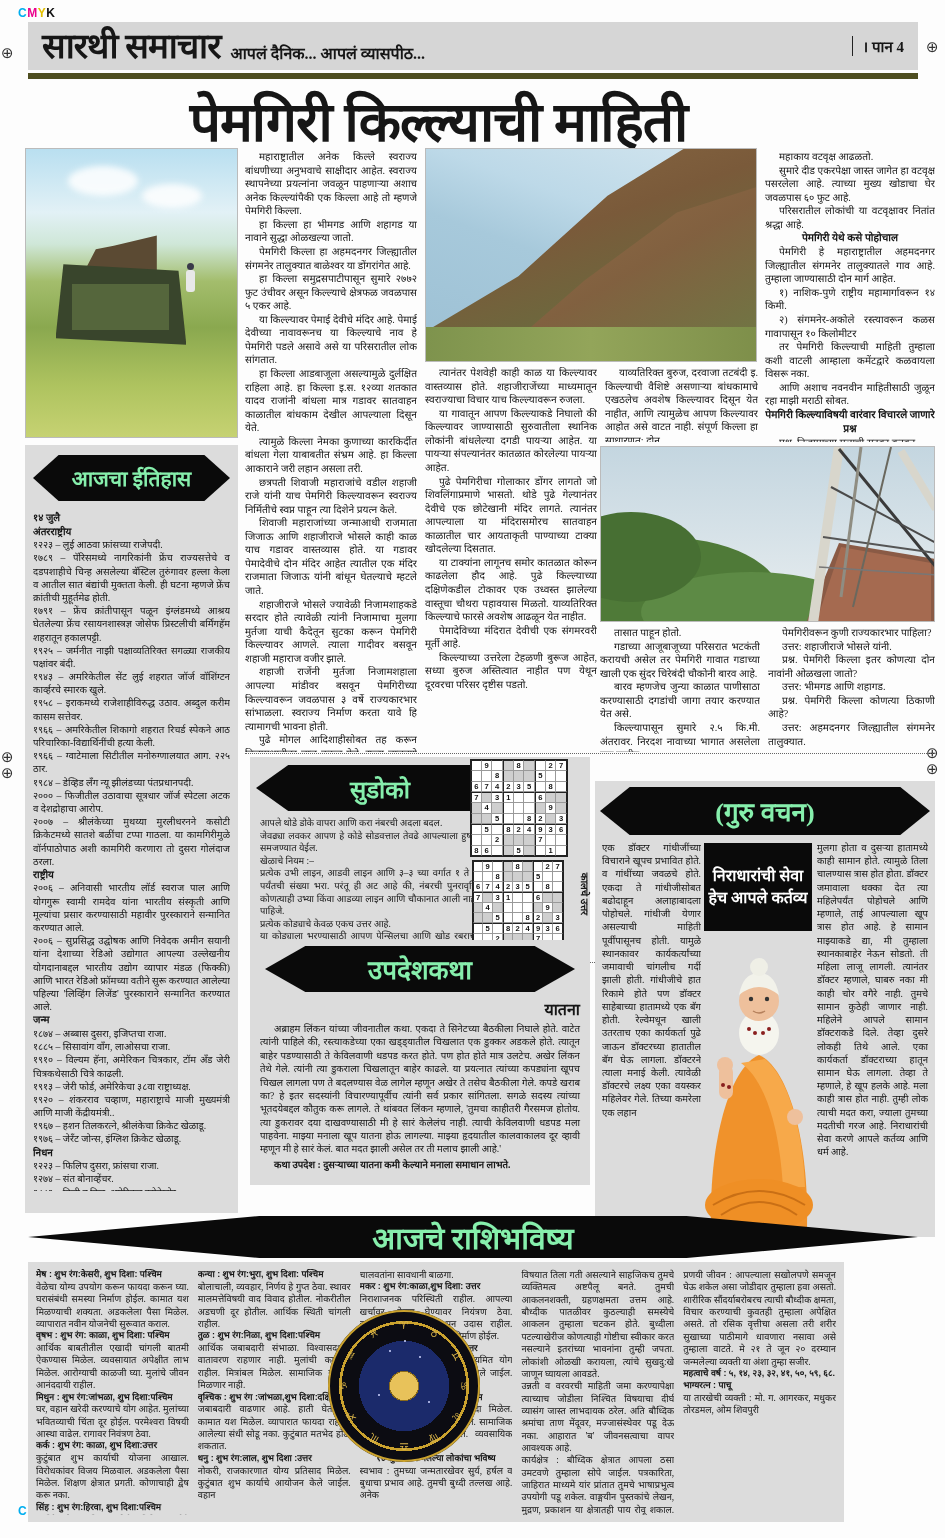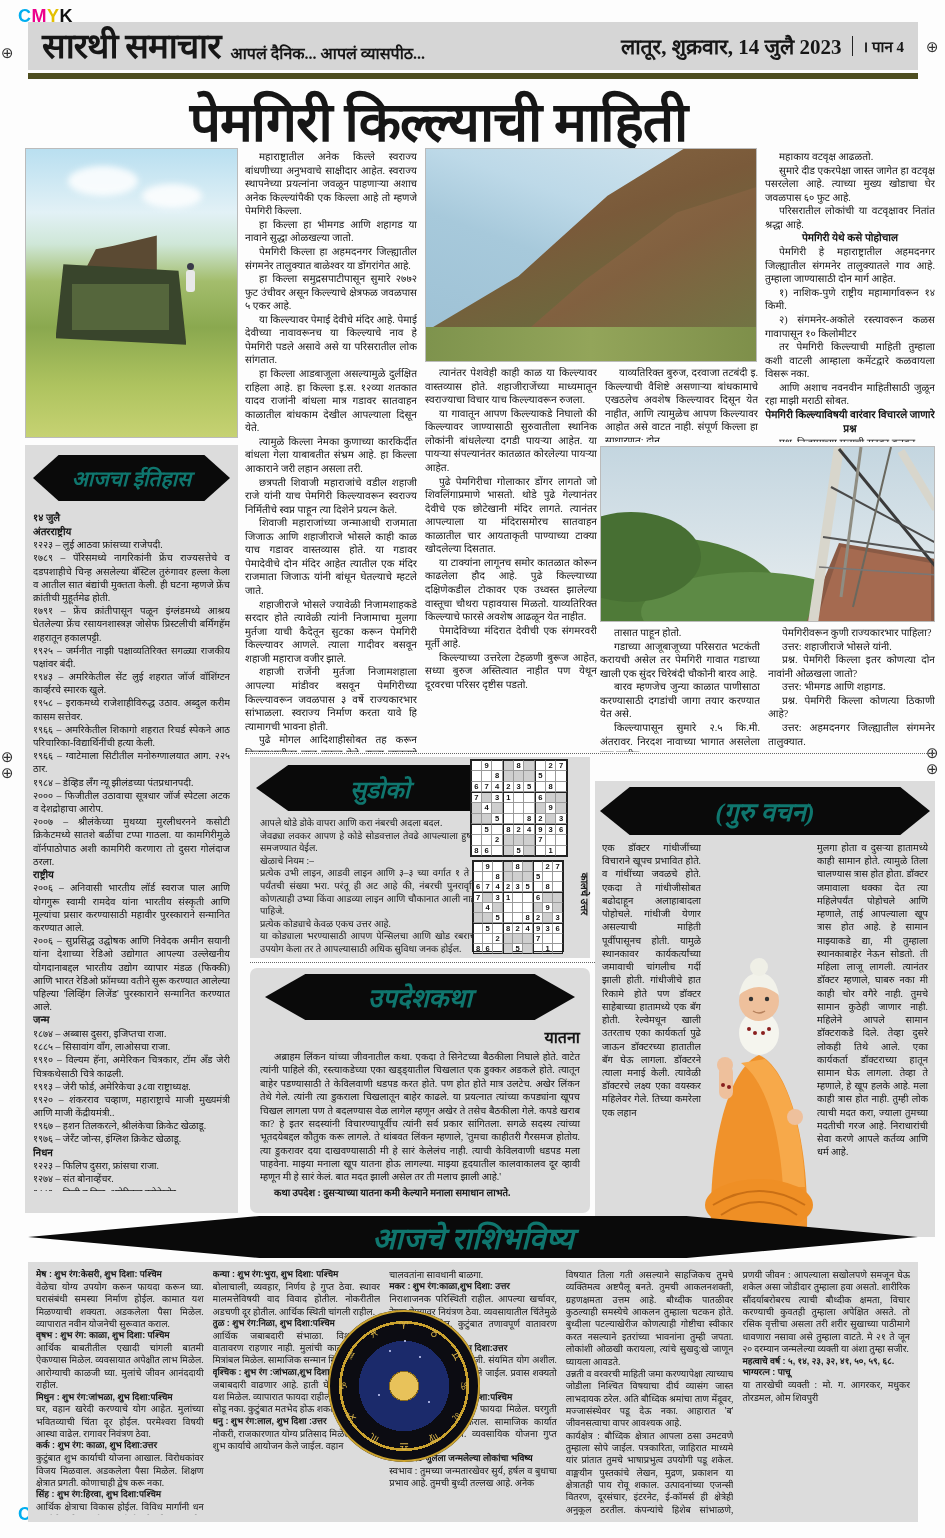--- a/index.html
+++ b/index.html
@@ -4,21 +4,21 @@
 <style>
   html,body{margin:0;padding:0;background:#efefef;}
   #page{position:relative;width:945px;height:1538px;background:#fdfdfd;overflow:hidden;
         font-family:"Liberation Serif", serif;color:#161616;}
   .abs{position:absolute;}
   .gray-box{background:#dcdcdc;}
   .b{font-weight:bold;}
   .c{text-align:center;}
   
   .regmark{position:absolute;font-size:15px;color:#333;font-family:"DejaVu Sans",sans-serif;}
-  .cmyk{position:absolute;font-family:"Liberation Sans",sans-serif;font-weight:bold;font-size:18px;letter-spacing:.5px;}
+  .cmyk{position:absolute;font-family:"Liberation Sans",sans-serif;font-weight:bold;font-size:12px;letter-spacing:.5px;}
   .cmyk .c1{color:#00aeef}.cmyk .c2{color:#ec008c}.cmyk .c3{color:#e3c000}.cmyk .c4{color:#111}
   
   #masthead{left:28px;top:22px;width:890px;height:48px;background:#d6d6d6;display:flex;align-items:center;padding:0 14px;box-sizing:border-box;}
   #mast-title{font-size:35px;font-weight:bold;letter-spacing:-1px;line-height:1;}
   #mast-tag{font-size:16px;font-weight:bold;margin:14px 0 0 10px;}
   #mast-right{margin-left:auto;display:flex;align-items:center;gap:10px;}
   #mast-date{font-size:21px;font-weight:bold;}
   #mast-page{font-size:15px;font-weight:bold;border-left:1.5px solid #222;padding-left:10px;}
   #rule{left:28px;top:73px;width:890px;height:6px;background:#4e4e20;}
   #headline{left:0;top:82px;width:877px;text-align:center;font-size:55px;font-weight:800;letter-spacing:-1px;}
@@ -31,21 +31,21 @@
   #photo-pond .steps{position:absolute;left:28%;top:30%;width:34%;height:12%;background:#5b4a33;clip-path:polygon(0 100%,15% 40%,40% 30%,100% 0,100% 100%);}
   #photo-pond .person{position:absolute;left:76%;top:42%;width:9px;height:22px;background:#e8e8e8;border-radius:3px;}
   #photo-pond .person:after{content:"";position:absolute;left:1px;top:-7px;width:7px;height:7px;border-radius:50%;background:#3a3a4a;}
   #photo-mountain{left:425px;top:148px;width:332px;height:214px;background:linear-gradient(200deg,#d4e6ef 0%,#bdd9e8 35%,#a7c9db 55%,#9cc0d4 100%);}
   #photo-mountain .m1{position:absolute;inset:0;background:linear-gradient(160deg,#8a6a44 0%,#7a5a3a 40%,#6b6a3e 70%,#5d7242 100%);clip-path:polygon(100% 0,100% 100%,0 100%,0 86%,28% 60%,55% 22%,78% 0);}
   #photo-mountain .m2{position:absolute;inset:0;background:linear-gradient(150deg,#9c7a4e,#836040 60%,#6f7a45);clip-path:polygon(100% 18%,100% 100%,20% 100%,48% 62%,76% 30%);opacity:.9;}
   #photo-mountain .grass{position:absolute;left:0;bottom:0;width:100%;height:16%;background:linear-gradient(90deg,#7e934d,#93a55a 50%,#7e8f4a);}
   #photo-bridge{left:600px;top:446px;width:335px;height:176px;}
   
   #history-box{left:25px;top:445px;width:213px;height:768px;padding:6px 8px;box-sizing:border-box;}
-  .banner-hex{background:#0a0a0a;color:#0f766e;clip-path:polygon(0 50%,13% 0,87% 0,100% 50%,87% 100%,13% 100%);display:flex;align-items:center;justify-content:center;font-weight:bold;font-style:italic;}
+  .banner-hex{background:#0a0a0a;color:#86efac;clip-path:polygon(0 50%,13% 0,87% 0,100% 50%,87% 100%,13% 100%);display:flex;align-items:center;justify-content:center;font-weight:bold;}
   #history-banner{width:197px;height:46px;margin:4px auto 10px;font-size:21px;}
   #history-list{font-size:9.7px;line-height:1.36;text-align:justify;overflow:hidden;height:680px;}
   #history-list p{margin:0;}
   #history-list p.b{font-size:10px;}
   
   .artcol{font-size:10.2px;line-height:1.33;text-align:justify;overflow:hidden;}
   .artcol p{margin:0;text-indent:14px;}
   .artcol p.c{text-indent:0;font-size:10.4px;}
   #colB{left:245px;top:150px;width:172px;height:602px;}
   #colC{left:425px;top:366px;width:172px;height:386px;}
@@ -62,37 +62,37 @@
   .sd-grid{position:absolute;display:grid;background:#fff;border:1.5px solid #222;}
   #sd1{right:22px;top:2px;width:96px;height:96px;grid-template:repeat(9,1fr)/repeat(9,1fr);}
   #sd2{right:26px;top:103px;width:90px;height:90px;grid-template:repeat(9,1fr)/repeat(9,1fr);}
   .sd-cell{border-right:.5px solid #999;border-bottom:.5px solid #999;display:flex;align-items:center;justify-content:center;
            font-family:"Liberation Sans",sans-serif;font-size:7.6px;font-weight:bold;color:#111;}
   .sd-cell.sh{background:#cfcfcf;}
   .sd-cell.bl{border-left:1.4px solid #222;} .sd-cell.bt{border-top:1.4px solid #222;}
   .sd-cell.br{border-right:1.4px solid #222;} .sd-cell.bb{border-bottom:1.4px solid #222;}
   #sd-label{position:absolute;right:-16px;top:130px;transform:rotate(90deg);font-size:10px;font-weight:bold;}
   
-  #story-box{left:250px;top:968px;width:340px;height:245px;padding:4px 10px;box-sizing:border-box;border-radius:7px;}
+  #story-box{left:250px;top:940px;width:340px;height:245px;padding:4px 10px;box-sizing:border-box;}
   #story-banner{width:310px;height:46px;margin:2px auto 6px;font-size:26px;}
   #story-title{text-align:right;font-size:16px;font-weight:bold;margin:0 0 2px;}
   #story-body{font-size:9.7px;line-height:1.38;text-align:justify;margin:0;text-indent:14px;}
   #story-moral{font-size:9.7px;margin:2px 0 0;text-indent:14px;font-weight:bold;}
   
   #guru-box{left:595px;top:781px;width:340px;height:456px;position:absolute;}
   #guru-banner{position:absolute;left:5px;top:6px;width:330px;height:48px;font-size:26px;clip-path:polygon(0 50%,9% 0,91% 0,100% 50%,91% 100%,9% 100%);}
   .guru-col{position:absolute;top:60px;font-size:9.6px;line-height:1.38;text-align:justify;overflow:hidden;height:388px;}
   #guru-left{left:7px;width:99px;}
   #guru-right{left:222px;width:111px;}
   #guru-quote{position:absolute;left:109px;top:62px;width:108px;height:88px;background:#0a0a0a;color:#fff;
               display:flex;align-items:center;justify-content:center;text-align:center;font-size:16px;font-weight:bold;line-height:1.35;padding:2px;box-sizing:border-box;}
   #guru-art{position:absolute;left:106px;top:156px;width:116px;height:296px;}
   
   #horo-banner{left:28px;top:1216px;width:890px;height:42px;font-size:30px;clip-path:polygon(0 50%,26% 0,74% 0,100% 50%,74% 100%,26% 100%);}
-  #horo-box{left:28px;top:1262px;width:890px;height:260px;padding:7px 8px;box-sizing:border-box;display:flex;gap:9px;}
+  #horo-box{left:28px;top:1262px;width:816px;height:260px;padding:7px 8px;box-sizing:border-box;display:flex;gap:9px;}
   .horo-col{width:168px;font-size:9.3px;line-height:1.33;text-align:justify;overflow:hidden;}
   .horo-col p{margin:0;}
   .horo-col p.b{font-family:"Liberation Sans",sans-serif;font-size:8.9px;}
   #zodiac{position:absolute;left:328px;top:1310px;width:152px;height:152px;border-radius:50%;z-index:3;
           background:radial-gradient(circle,#e8c25a 0 13%,#8a6a1a 13% 14%,#1b2a6b 14% 42%,#0c0c12 42% 58%,#caa22e 58% 60.5%,#0c0c12 60.5% 97%,#caa22e 97%);
           box-shadow:0 0 0 2px #caa22e inset;}
   .zod-sym{position:absolute;left:50%;top:50%;width:16px;height:16px;margin:-8px 0 0 -8px;text-align:center;
            color:#d9b44a;font-size:11px;line-height:16px;font-family:"DejaVu Sans",sans-serif;}
   .zstar{position:absolute;width:2px;height:2px;border-radius:50%;background:#cfd6ff;}
 </style>
@@ -107,21 +107,20 @@
   <div class="regmark" style="left:926px;top:38px;">⊕</div>
   <div class="regmark" style="left:1px;top:748px;">⊕</div>
   <div class="regmark" style="left:1px;top:764px;">⊕</div>
   <div class="regmark" style="left:926px;top:744px;">⊕</div>
   <div class="regmark" style="left:926px;top:760px;">⊕</div>
 
   <div id="masthead" class="abs">
     <div id="mast-title">सारथी समाचार</div>
     <div id="mast-tag">आपलं दैनिक... आपलं व्यासपीठ...</div>
     <div id="mast-right">
-      <div id="mast-date">लातूर, शुक्रवार, 14 जुलै 2023</div>
       <div id="mast-page">। पान 4</div>
     </div>
   </div>
   <div id="rule" class="abs"></div>
 
   <div id="headline" class="abs">पेमगिरी किल्ल्याची माहिती</div>
 
   <div id="photo-pond" class="abs photo">
     <div class="cloud" style="left:20%;top:6%;width:70px;height:30px;"></div>
     <div class="cloud" style="left:55%;top:12%;width:60px;height:24px;"></div>
@@ -440,20 +439,21 @@
   <div id="story-box" class="abs gray-box">
     <div id="story-banner" class="banner-hex">उपदेशकथा</div>
     <p id="story-title">यातना</p>
     <p id="story-body">अब्राहम लिंकन यांच्या जीवनातील कथा. एकदा ते सिनेटच्या बैठकीला निघाले होते. वाटेत त्यांनी पाहिले की, रस्त्याकडेच्या एका खड्ड्यातील चिखलात एक डुक्कर अडकले होते. त्यातून बाहेर पडण्यासाठी ते केविलवाणी धडपड करत होते. पण होत होते मात्र उलटेच. अखेर लिंकन तेथे गेले. त्यांनी त्या डुकराला चिखलातून बाहेर काढले. या प्रयत्नात त्यांच्या कपड्यांना खूपच चिखल लागला पण ते बदलण्यास वेळ लागेल म्हणून अखेर ते तसेच बैठकीला गेले. कपडे खराब का? हे इतर सदस्यांनी विचारण्यापूर्वीच त्यांनी सर्व प्रकार सांगितला. सगळे सदस्य त्यांच्या भूतदयेबद्दल कौतुक करू लागले. ते थांबवत लिंकन म्हणाले, 'तुमचा काहीतरी गैरसमज होतोय. त्या डुकरावर दया दाखवण्यासाठी मी हे सारं केलेलंच नाही. त्याची केविलवाणी धडपड मला पाहवेना. माझ्या मनाला खूप यातना होऊ लागल्या. माझ्या हृदयातील कालवाकालव दूर व्हावी म्हणून मी हे सारं केलं. बात मदत झाली असेल तर ती मलाच झाली आहे.'</p>
     <p id="story-moral">कथा उपदेश : दुसऱ्याच्या यातना कमी केल्याने मनाला समाधान लाभते.</p>
   </div>
 
   <div id="guru-box" class="gray-box">
     <div id="guru-banner" class="banner-hex">(गुरु वचन)</div>
     <div id="guru-left" class="guru-col">एक डॉक्टर गांधीजींच्या विचाराने खूपच प्रभावित होते. व गांधींच्या जवळचे होते. एकदा ते गांधीजीसोबत बढोदाहून अलाहाबादला पोहोचले. गांधीजी येणार असल्याची माहिती पूर्वींपासूनच होती. यामुळे स्थानकावर कार्यकर्त्यांच्या जमावाची चांगलीच गर्दी झाली होती. गांधीजीचे हात रिकामे होते पण डॉक्टर साहेबाच्या हातामध्ये एक बॅग होती. रेल्वेमधून खाली उतरताच एका कार्यकर्ता पुढे जाऊन डॉक्टरच्या हातातील बॅग घेऊ लागला. डॉक्टरने त्याला मनाई केली. त्यावेळी डॉक्टरचे लक्ष्य एका वयस्कर महिलेवर गेले. तिच्या कमरेला एक लहान</div>
+    <div id="guru-quote">निराधारांची सेवा हेच आपले कर्तव्य</div>
     <div id="guru-art">
       <svg width="116" height="296" viewBox="0 0 116 296">
         <path d="M10,290 C8,200 30,130 58,118 C86,130 108,200 106,290 Z" fill="#f0922b"></path>
         <path d="M40,126 C60,140 78,180 82,250 L104,250 C102,190 86,140 64,122 Z" fill="#f7a94a"></path>
         <ellipse cx="58" cy="268" rx="54" ry="26" fill="#ef8f25"></ellipse>
         <path d="M12,268 Q58,240 104,268" stroke="#c96f15" stroke-width="2" fill="none"></path>
         <path d="M20,278 Q58,252 96,278" stroke="#c96f15" stroke-width="2" fill="none"></path>
         <ellipse cx="58" cy="96" rx="20" ry="22" fill="#f5f5ee"></ellipse>
         <circle cx="58" cy="64" r="20" fill="#eec09c"></circle>
         <path d="M38,58 Q58,42 78,58 Q74,36 58,36 Q42,36 38,58" fill="#f2f2ea"></path>

